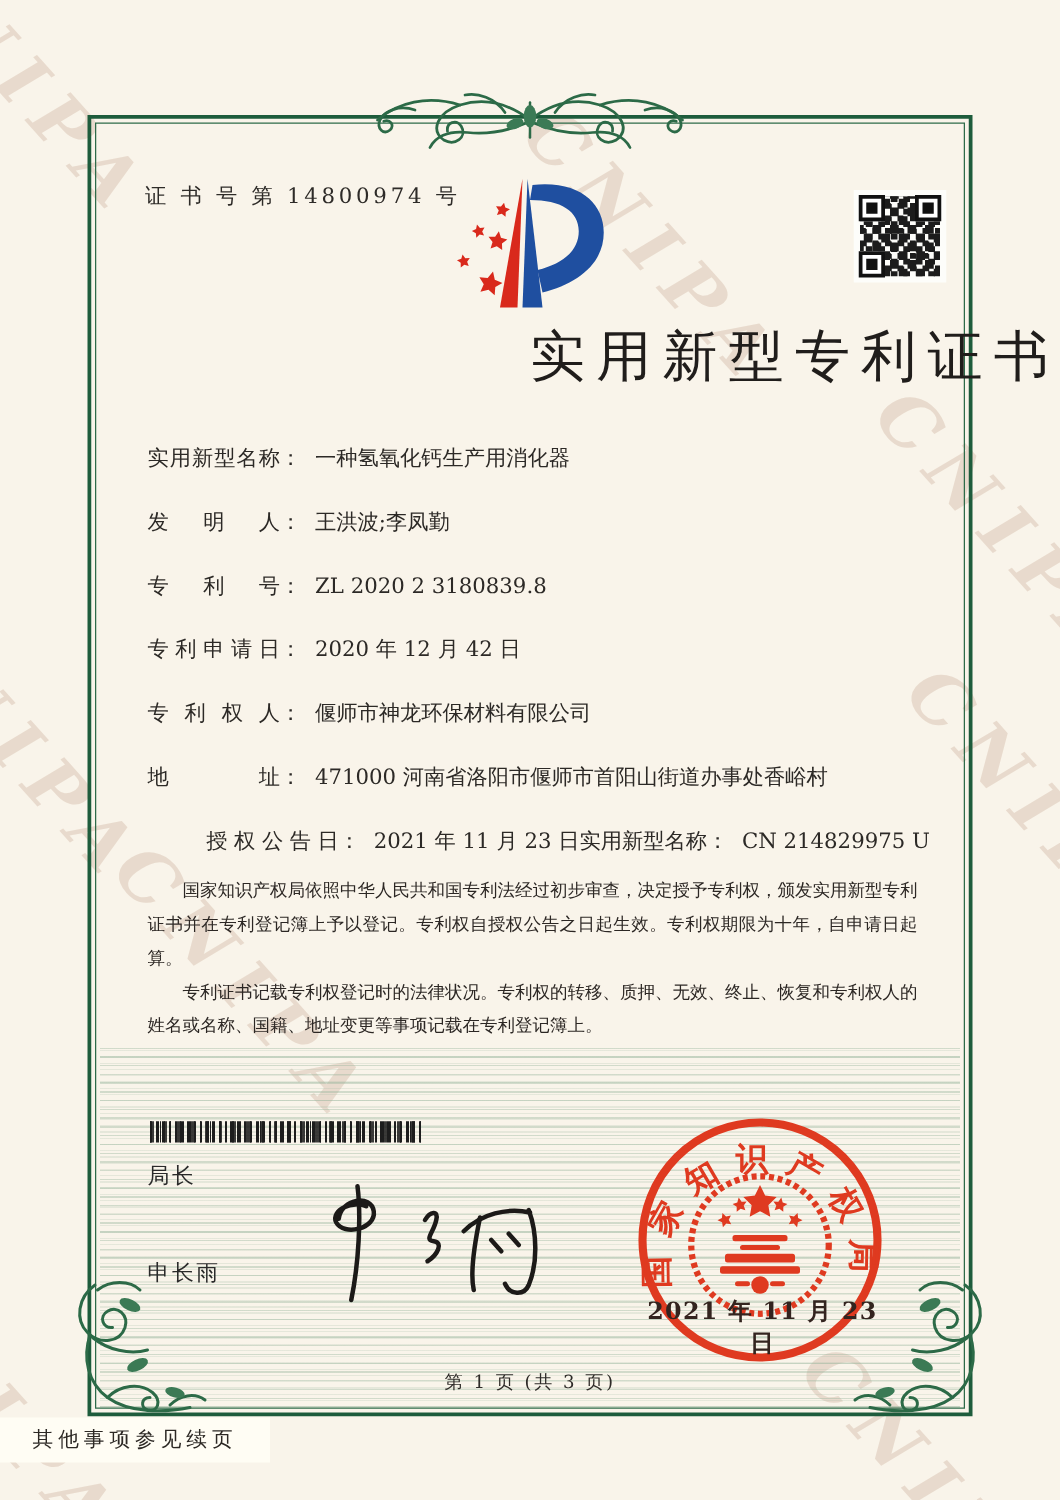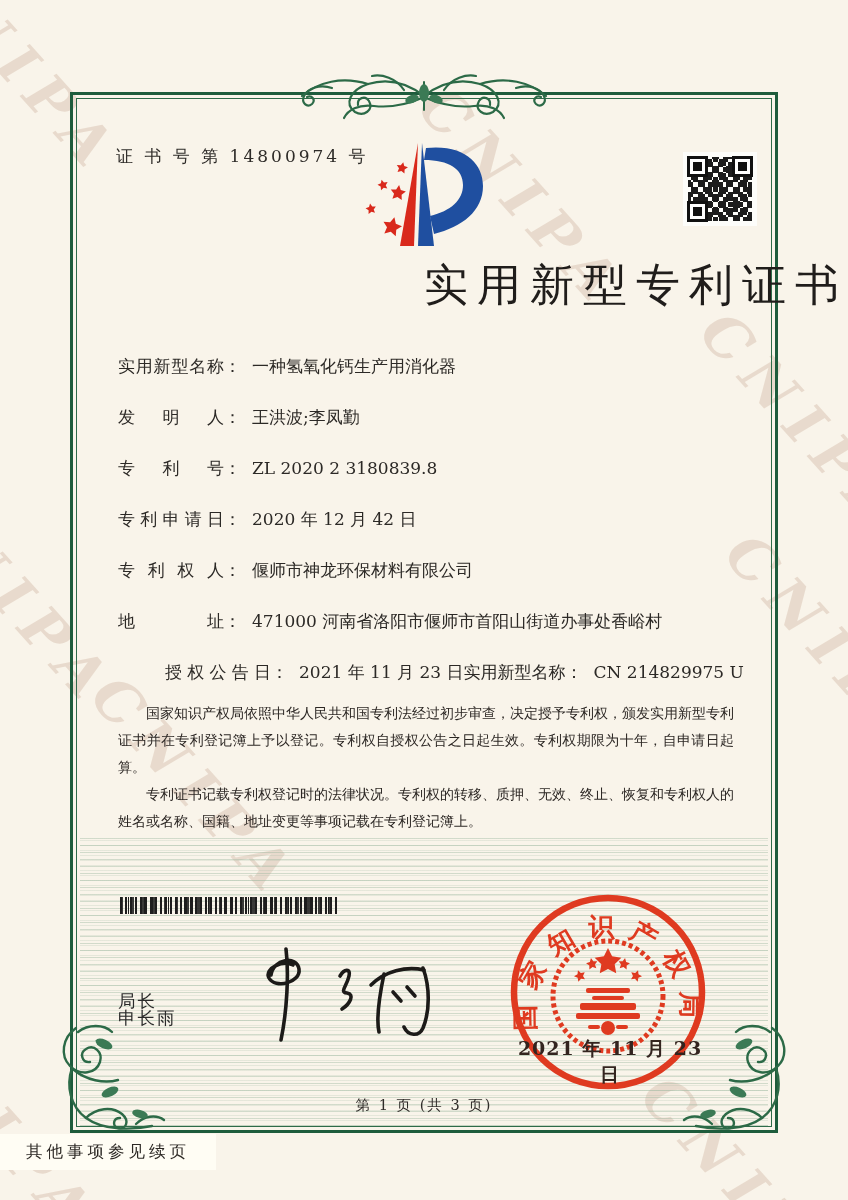--- a/index.html
+++ b/index.html
@@ -41,21 +41,21 @@
   .paras{left:118px;top:700px;width:616px;font-size:14px;line-height:27px;
          color:#2c2724;text-align:justify;}
   .paras p{margin:0;text-indent:2em;}
   .barcode{left:120px;top:897px;width:218px;height:17px;
     background-image:
       repeating-linear-gradient(90deg,#1d1d1d 0 2px, rgba(0,0,0,0) 2px 5px),
       repeating-linear-gradient(90deg,#1d1d1d 0 1px, rgba(0,0,0,0) 1px 8px),
       repeating-linear-gradient(90deg,rgba(25,25,25,0.85) 0 3px, rgba(0,0,0,0) 3px 11px);}
   .officer{font-family:"Liberation Sans","DejaVu Sans",sans-serif;font-size:17.5px;
            color:#2a2a2a;letter-spacing:2px;}
-  .officer.t{left:118px;top:989px;} .officer.n{left:118px;top:1006px;}
+  .officer.t{left:118px;top:928px;} .officer.n{left:118px;top:1006px;}
   .signature{left:243px;top:943px;width:215px;height:102px;}
   .seal{left:508px;top:892px;width:200px;height:200px;z-index:3;}
   .seal-date{left:512px;top:1036px;width:196px;text-align:center;font-size:19px;
              color:#33241f;letter-spacing:1px;z-index:4;font-weight:600;}
   .page-num{left:0;top:1096px;width:100%;text-align:center;font-size:14.5px;
             color:#2e2b28;letter-spacing:2px;}
   .note-wrap{left:0;top:1134px;width:100%;text-align:left;}
   .note{display:inline-block;background:#fffdf4;padding:7px 26px;font-size:16.5px;
         color:#2c2824;letter-spacing:4px;}
   .orn-top{left:294px;top:66px;width:260px;height:62px;}

